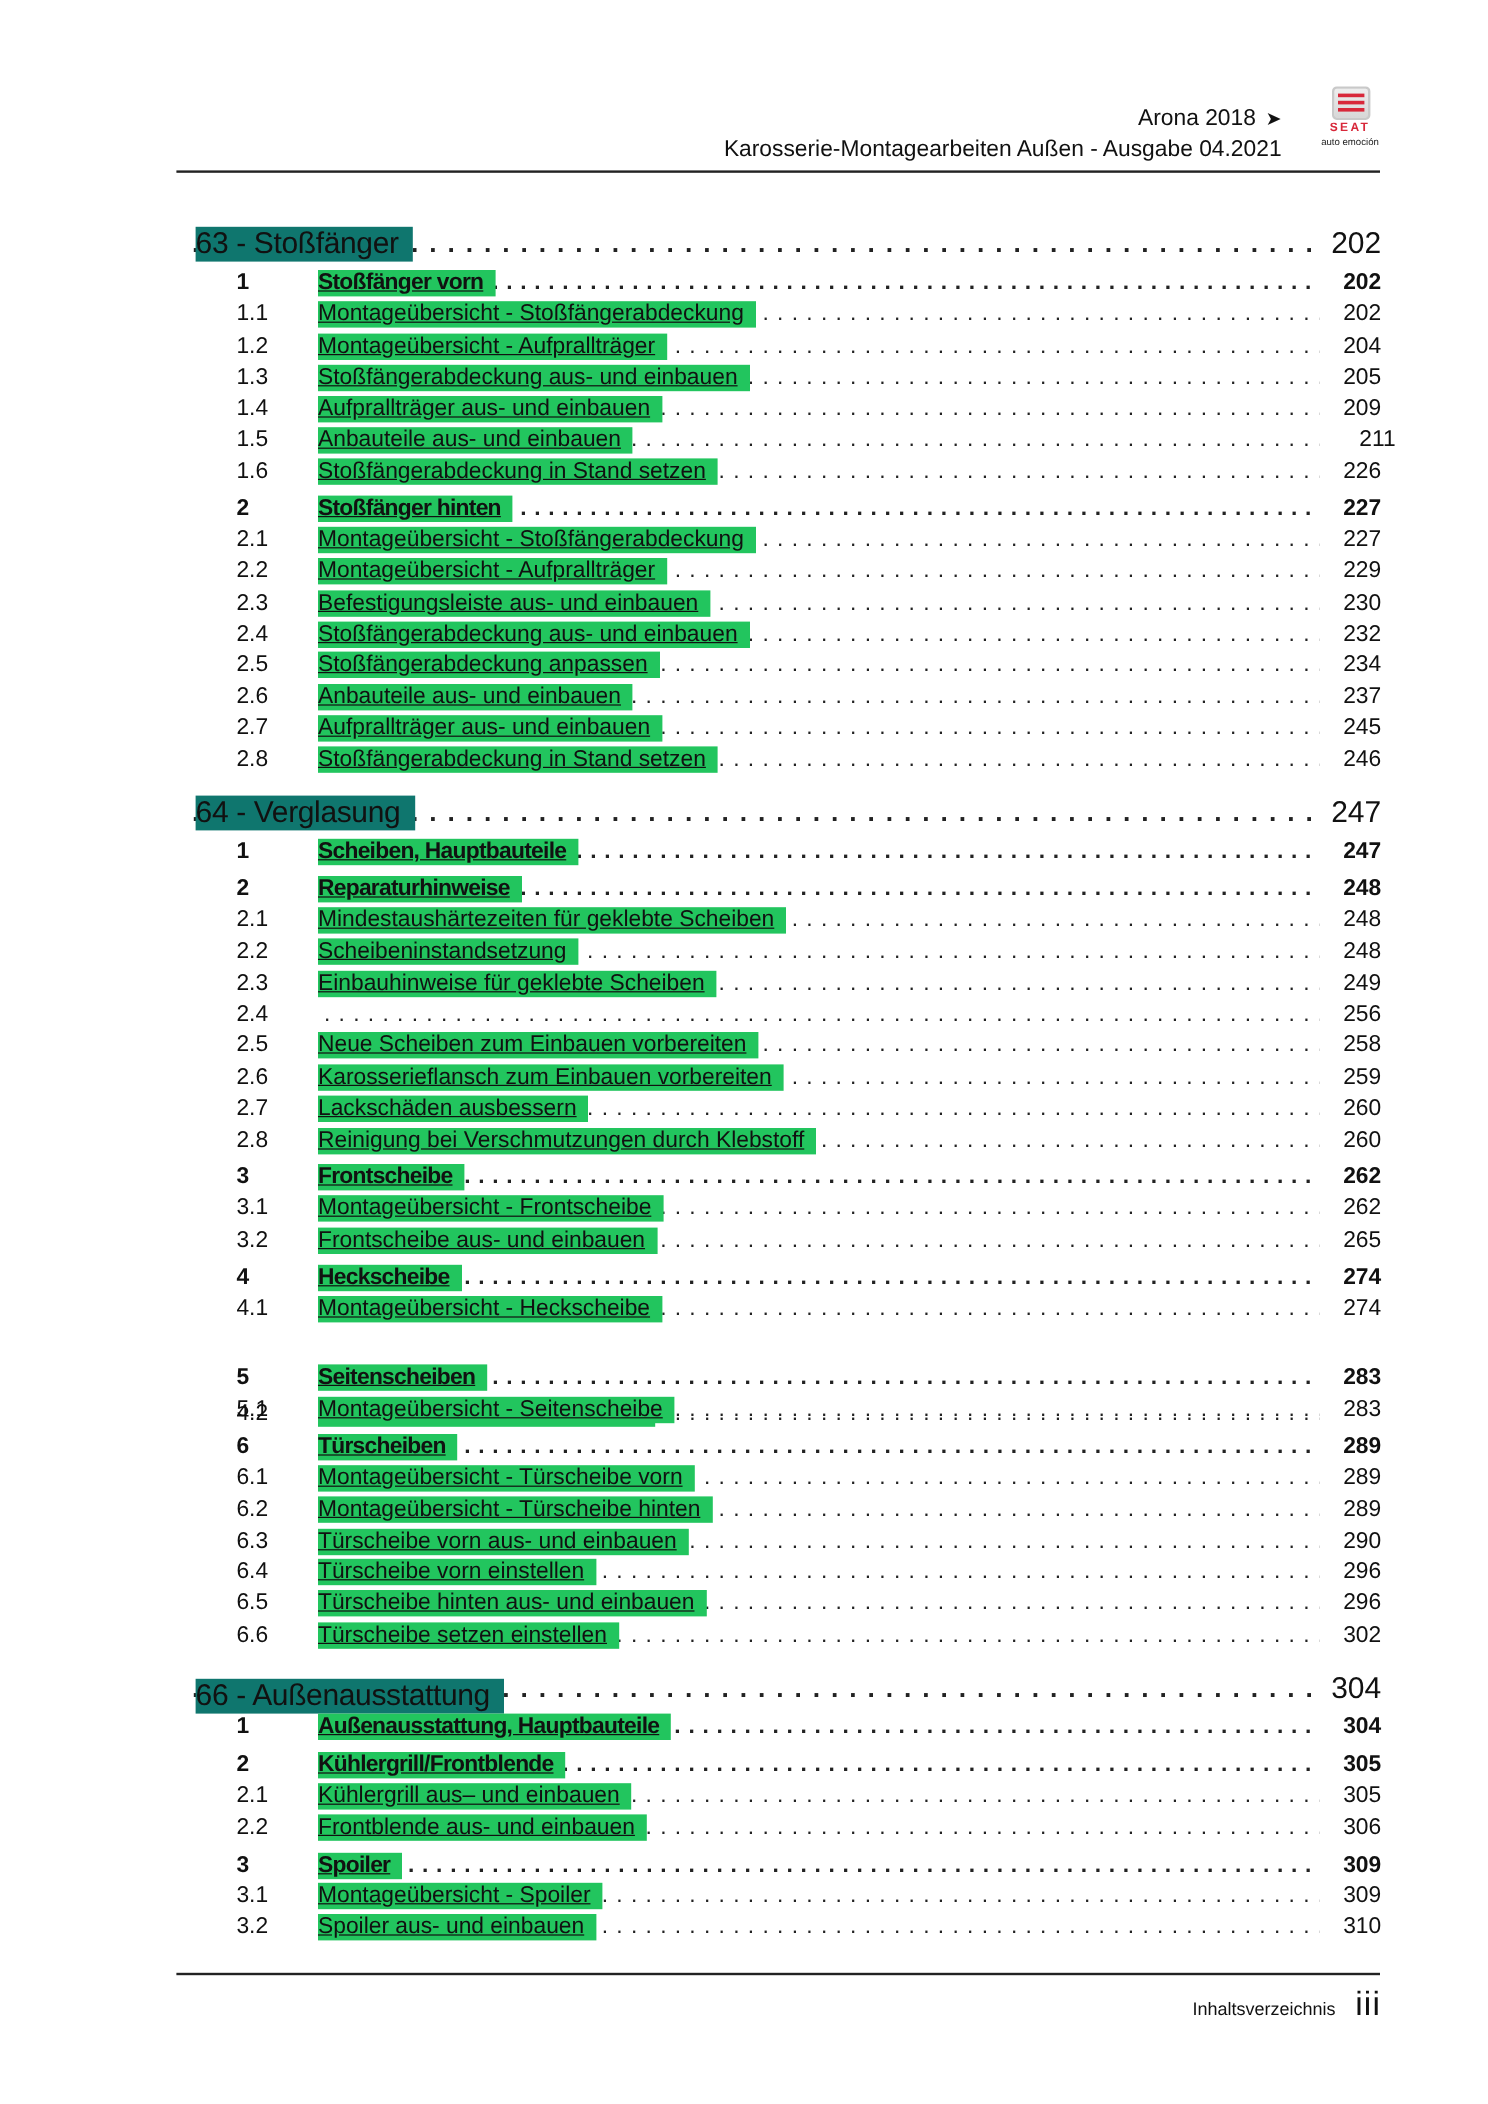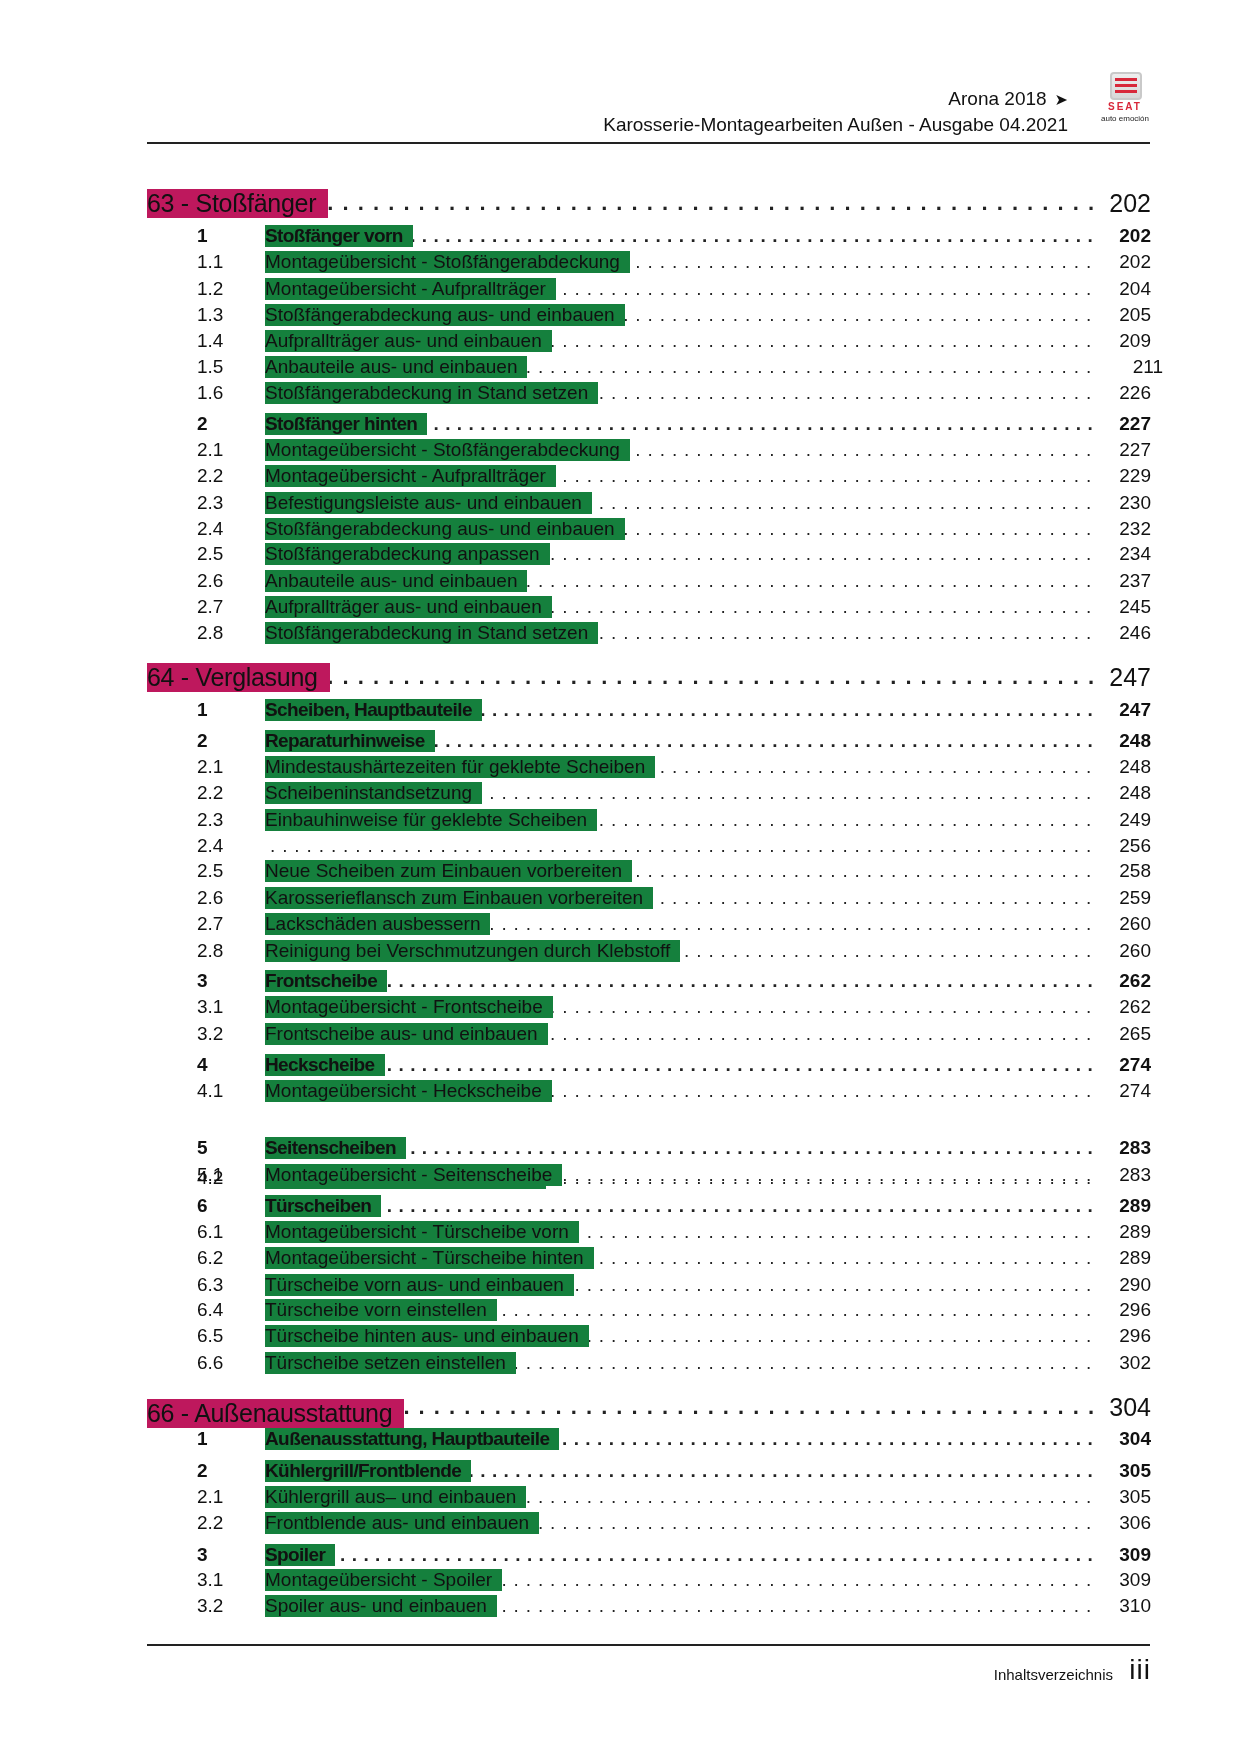--- a/index.html
+++ b/index.html
@@ -13,28 +13,28 @@
   .logo .badge { position: absolute; left: 14px; top: 2px; width: 28px; height: 24px;
                  border: 2px solid #c9c9c9; border-radius: 4px; background: linear-gradient(#eee, #d7d7d7); }
   .logo .badge span { position: absolute; left: 3px; right: 3px; height: 3px; background: #d8283a; }
   .logo .brand { position: absolute; left: 0; top: 31px; width: 58px; text-align: center;
                  color: #d8283a; font-weight: bold; font-size: 10px; letter-spacing: 2px; }
   .logo .tag { position: absolute; left: -4px; top: 44px; width: 66px; text-align: center;
                font-size: 8px; color: #222; }
   .toc-row { position: absolute; left: 0; width: 1240px; height: 26px; display: flex; align-items: center; }
   .toc-row.chapter { height: 32px; }
   .num { position: absolute; left: 197px; font-size: 19px; }
-  .title { position: absolute; left: 265px; font-size: 19px; white-space: nowrap; background: #15803d; padding-right: 10px; z-index: 2; }
+  .title { position: absolute; left: 265px; font-size: 19px; white-space: nowrap; background: #22c55e; padding-right: 10px; z-index: 2; text-decoration: underline; }
   .bold .num, .bold .title { font-weight: bold; letter-spacing: -0.6px; }
   .leader { position: absolute; left: 270px; width: 830px; overflow: hidden; white-space: nowrap;
             font-size: 19px; letter-spacing: 6.9px; color: #222; z-index: 1; }
   .bold .leader { font-weight: bold; letter-spacing: 6.4px; }
   .page { position: absolute; right: 89px; font-size: 19px; background: #fff; padding-left: 8px; z-index: 2; }
   .bold .page { font-weight: bold; }
-  .chapter .ch-title { position: absolute; left: 147px; font-size: 25px; white-space: nowrap; background: #be185d;
+  .chapter .ch-title { position: absolute; left: 163px; font-size: 25px; white-space: nowrap; background: #0f766e;
                        padding-right: 12px; z-index: 2; letter-spacing: -0.3px; text-align: center; }
   .chapter .leader { left: 160px; width: 940px; font-size: 22px; font-weight: bold; letter-spacing: 9.1px; }
   .chapter .page { font-size: 25px; }
   .rule-bottom { position: absolute; left: 147px; top: 1644px; width: 1003px; height: 2px; background: #222; }
   .footer-label { position: absolute; right: 127px; top: 1666px; font-size: 15px; }
   .footer-page { position: absolute; right: 89px; top: 1654px; font-size: 28px; letter-spacing: 1px; }
 </style>
 </head>
 <body>
 

